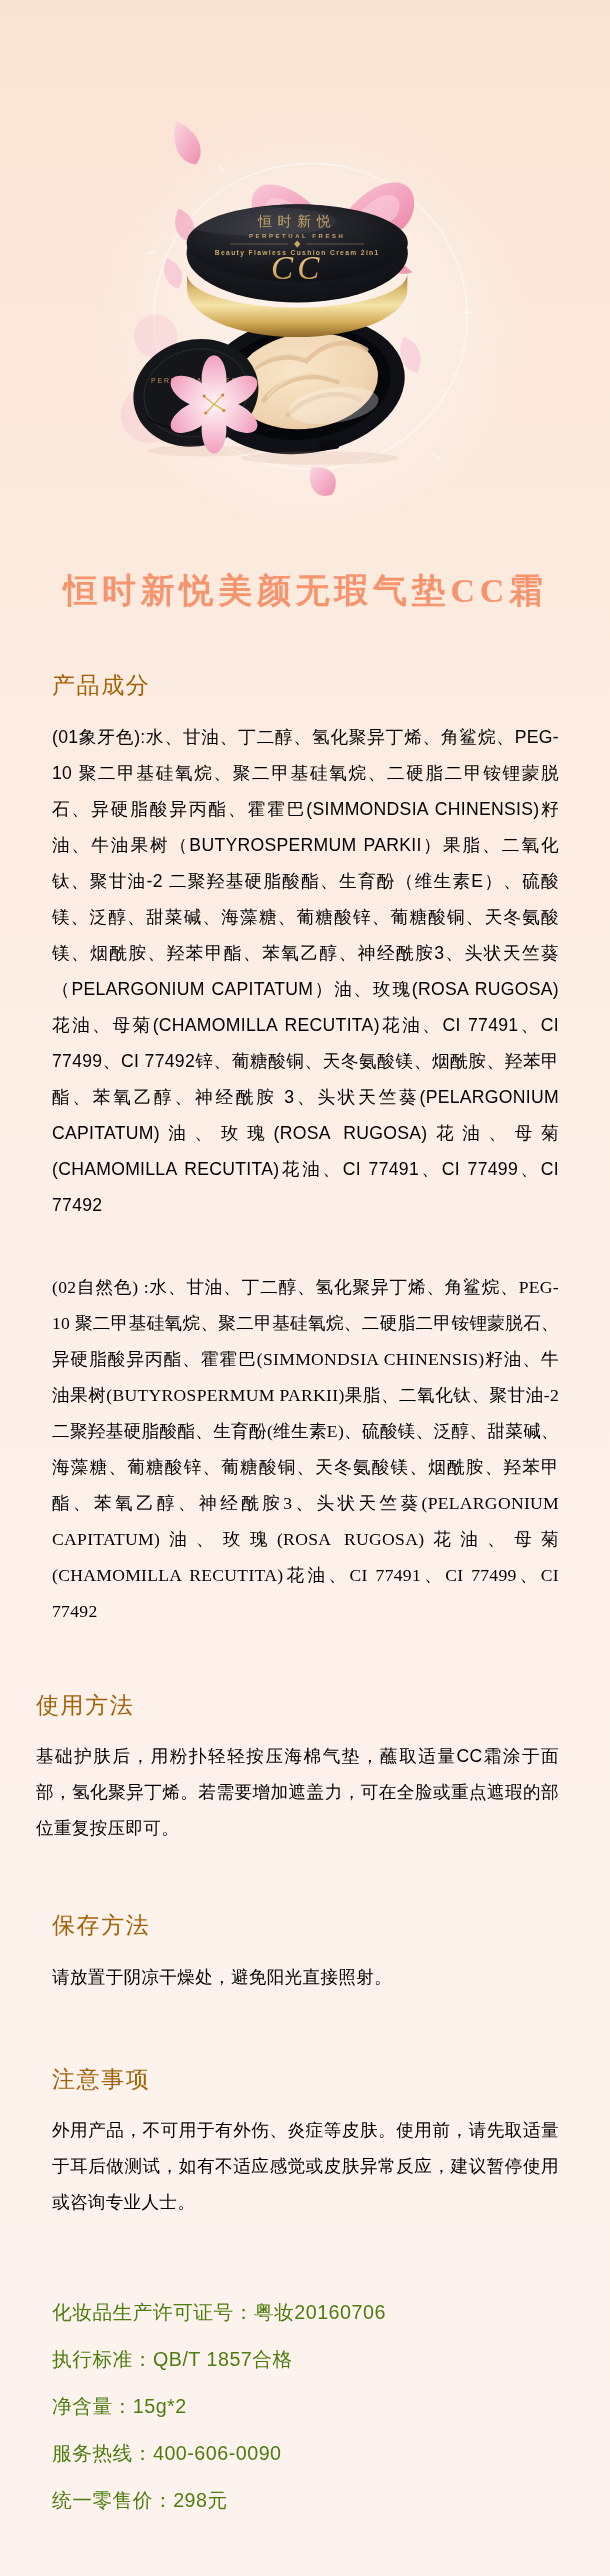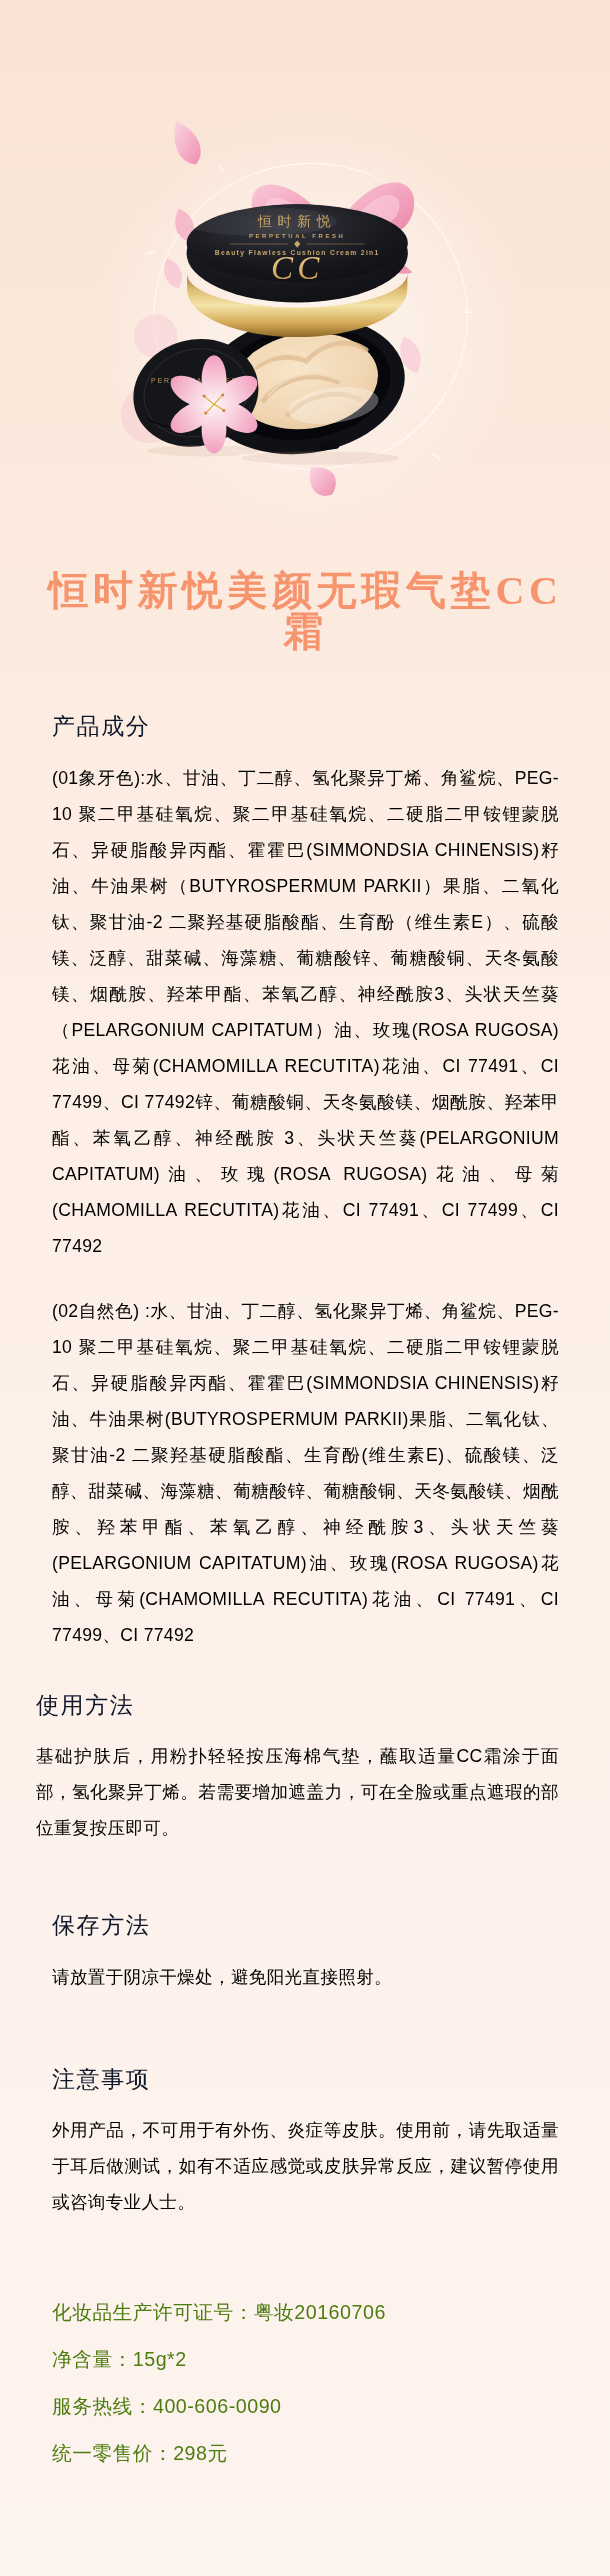--- a/index.html
+++ b/index.html
@@ -11,45 +11,45 @@
     overflow:hidden;
   }
   .page{width:611px;height:2576px;position:relative;}
   .hero{position:relative;height:548px;}
   .hero svg{display:block;}
   .title{
     margin:22px 41px 0;
     text-align:center;
     font-family:"Liberation Serif",serif;
     font-weight:700;
-    font-size:40px;line-height:41px;
+    font-size:34px;line-height:41px;
     letter-spacing:4.7px;
     color:#f6placeholder;
     color:#f6946e;
   }
   section{padding:0 52px;}
   #sec-ingredients{margin-top:60px;}
-  #sec-usage{margin-top:38px;padding-left:36px;}
+  #sec-usage{margin-top:62px;padding-left:36px;}
   #sec-storage{margin-top:65px;}
   #sec-notice{margin-top:70px;}
   h2{
     margin:0;
     font-size:23px;line-height:29px;
     font-weight:500;
-    color:#0f172a;
+    color:#a16207;
     letter-spacing:1.6px;
   }
   p.body{
     margin:18.6px 0 0;
     font-size:17.6px;line-height:36px;
     text-align:justify;
     letter-spacing:0.3px;
     color:#000000;
   }
-  p.body.second{margin-top:29px;}
+  p.body.second{margin-top:46px;font-family:Liberation Serif, serif;}
   footer{margin-top:69px;padding:0 52px;}
   footer p{
     margin:0;
     font-size:19.7px;line-height:47px;
     color:#4d7c0f;
     letter-spacing:0.5px;
   }
 </style>
 </head>
 <body>
@@ -223,19 +223,20 @@
     <p class="body">请放置于阴凉干燥处，避免阳光直接照射。</p>
   </section>
 
   <section id="sec-notice">
     <h2>注意事项</h2>
     <p class="body">外用产品，不可用于有外伤、炎症等皮肤。使用前，请先取适量于耳后做测试，如有不适应感觉或皮肤异常反应，建议暂停使用或咨询专业人士。</p>
   </section>
 
   <footer>
     <p>化妆品生产许可证号：粤妆20160706</p>
+    <p>执行标准：QB/T 1857合格</p>
     <p>净含量：15g*2</p>
     <p>服务热线：400-606-0090</p>
     <p>统一零售价：298元</p>
   </footer>
 
 </div>
 
 
 </body></html>

